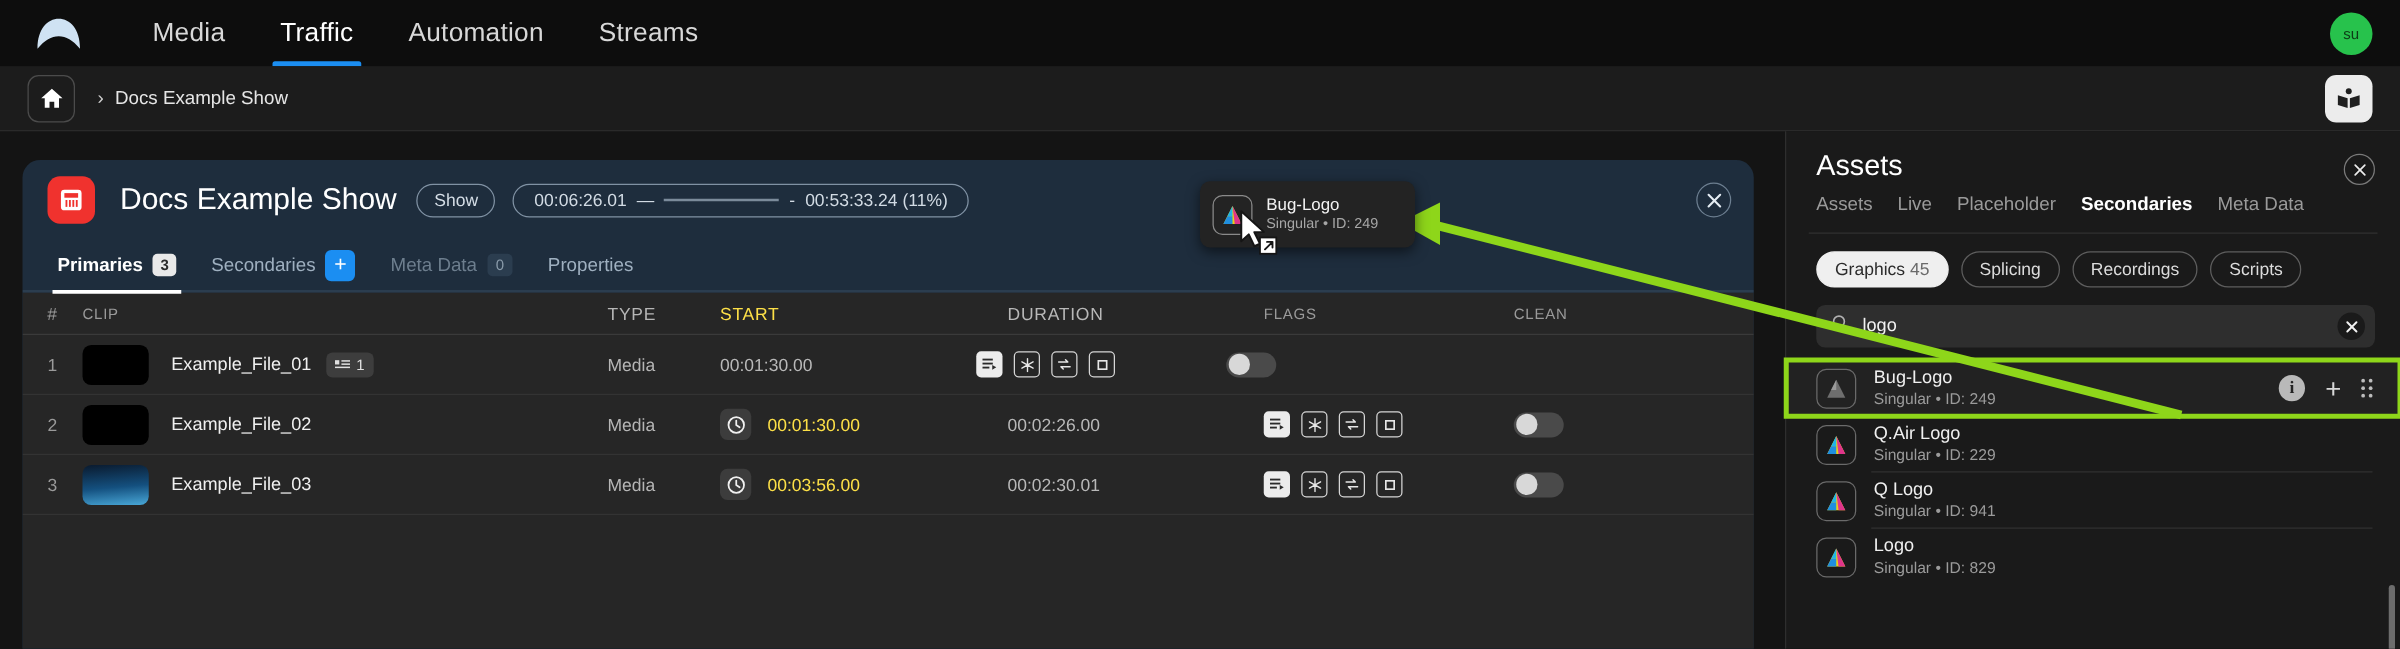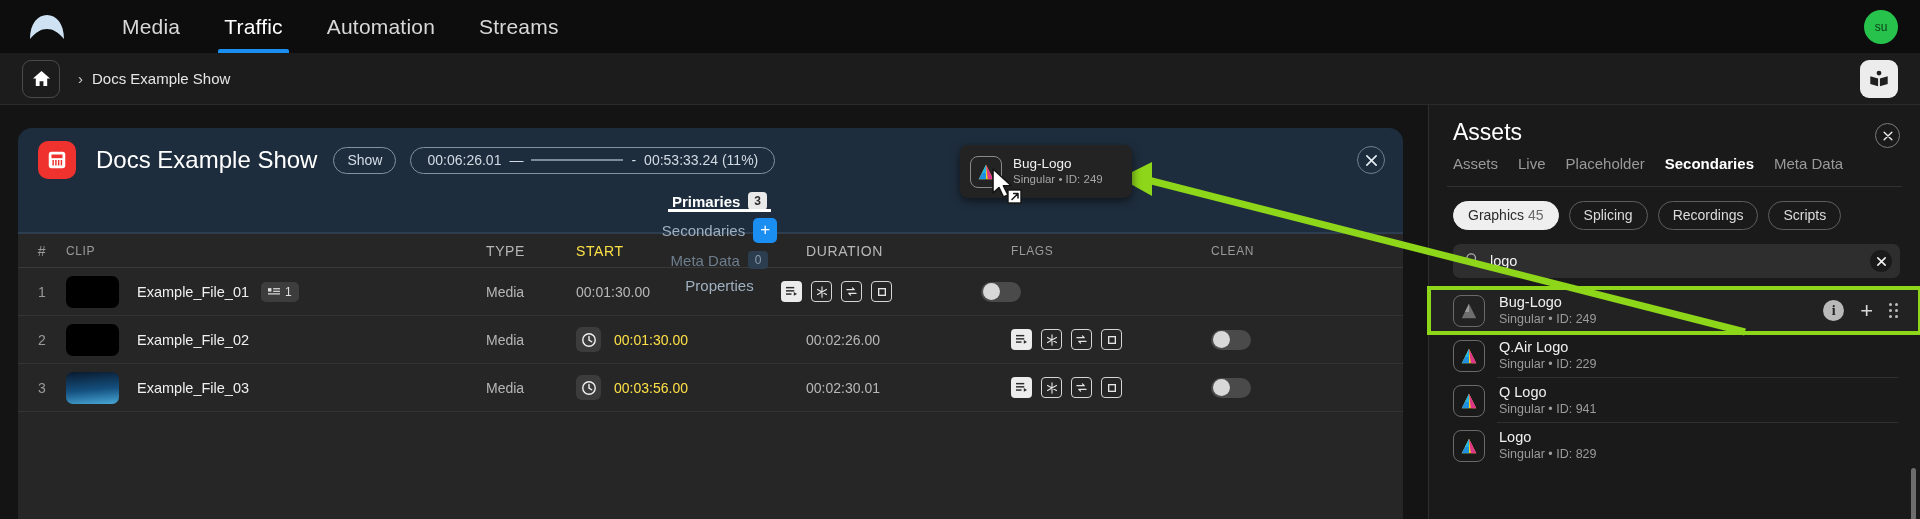--- a/index.html
+++ b/index.html
@@ -78,21 +78,21 @@
   }
   .time-track { width: 92px; height: 2px; background: #7b8b9b; display: inline-block; }
   .time-dash { color: #d2dbe4; }
   .panel-close {
     position: absolute; right: 18px; top: 18px; width: 28px; height: 28px;
     border-radius: 50%; border: 1px solid #6d7f91;
     display: flex; align-items: center; justify-content: center; cursor: pointer;
   }
 
   .show-tabs { height: 42px; display: flex; align-items: center; padding-left: 18px; gap: 8px;
-               border-bottom: 2px solid #2b3d4f; position: relative; flex-direction: column; }
+               border-bottom: 2px solid #2b3d4f; position: relative; }
   .stab { display: flex; align-items: center; gap: 8px; padding: 0 10px; height: 42px;
           font-size: 15px; color: #9fb0c0; cursor: pointer; position: relative; }
   .stab.active { color: #ffffff; font-weight: bold; }
   .stab.active::after { content:""; position:absolute; left:6px; right:6px; bottom:-2px; height:3px; background:#ffffff; }
   .stab.dim { color: #6d7e8e; }
   .badge-light { background: #e9e9e9; color: #2c2c2c; border-radius: 4px; font-size: 12px;
                  padding: 2px 6px; min-width: 18px; text-align: center; }
   .badge-dark { background: #2b3d4f; color: #8b9cab; border-radius: 4px; font-size: 12px;
                 padding: 2px 7px; }
   .badge-blue { background: #1b8ef2; color: #ffffff; border-radius: 5px; font-size: 17px;

